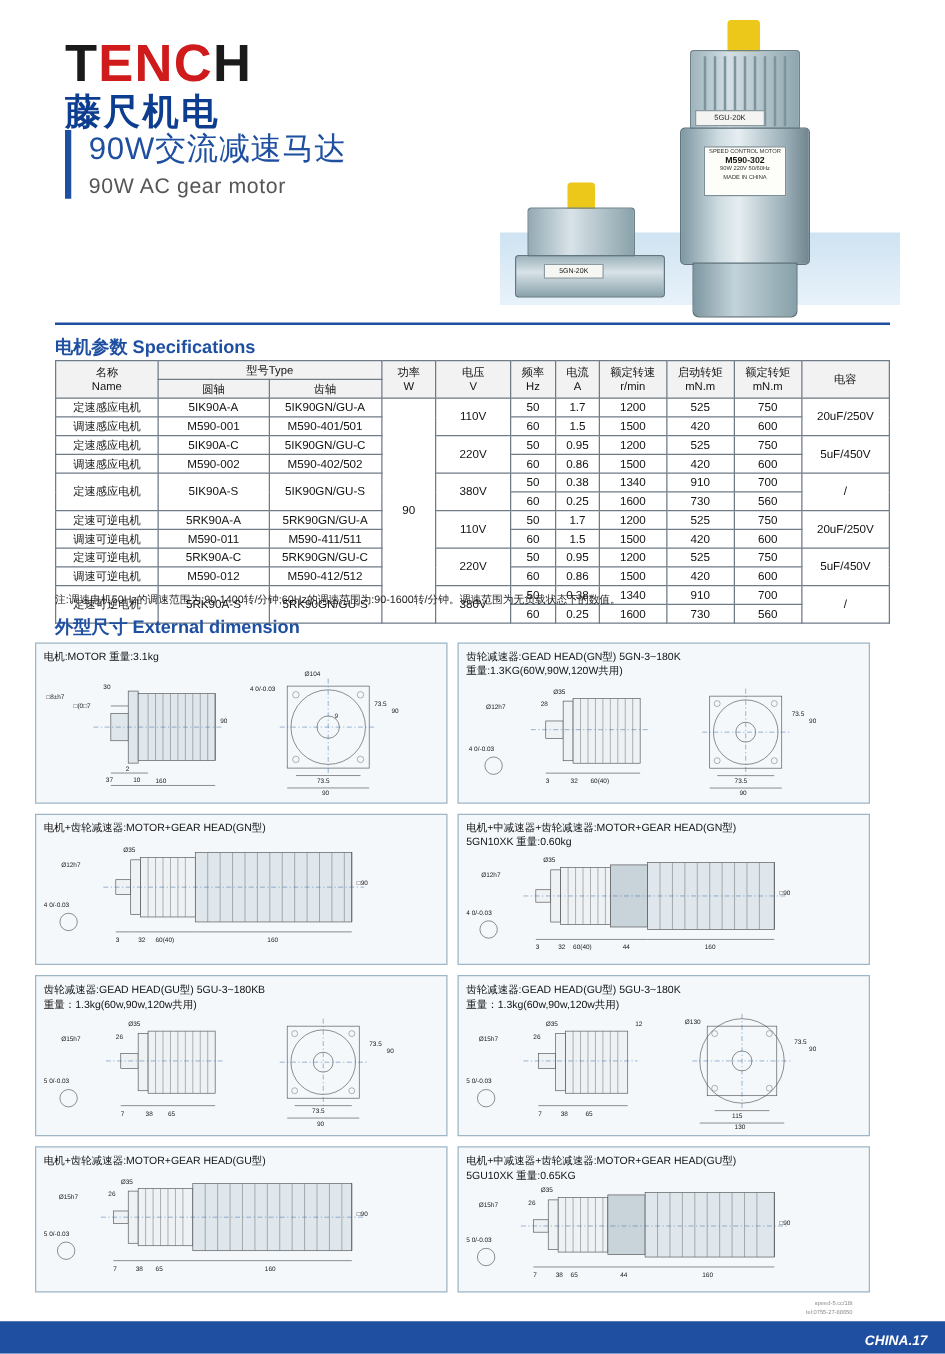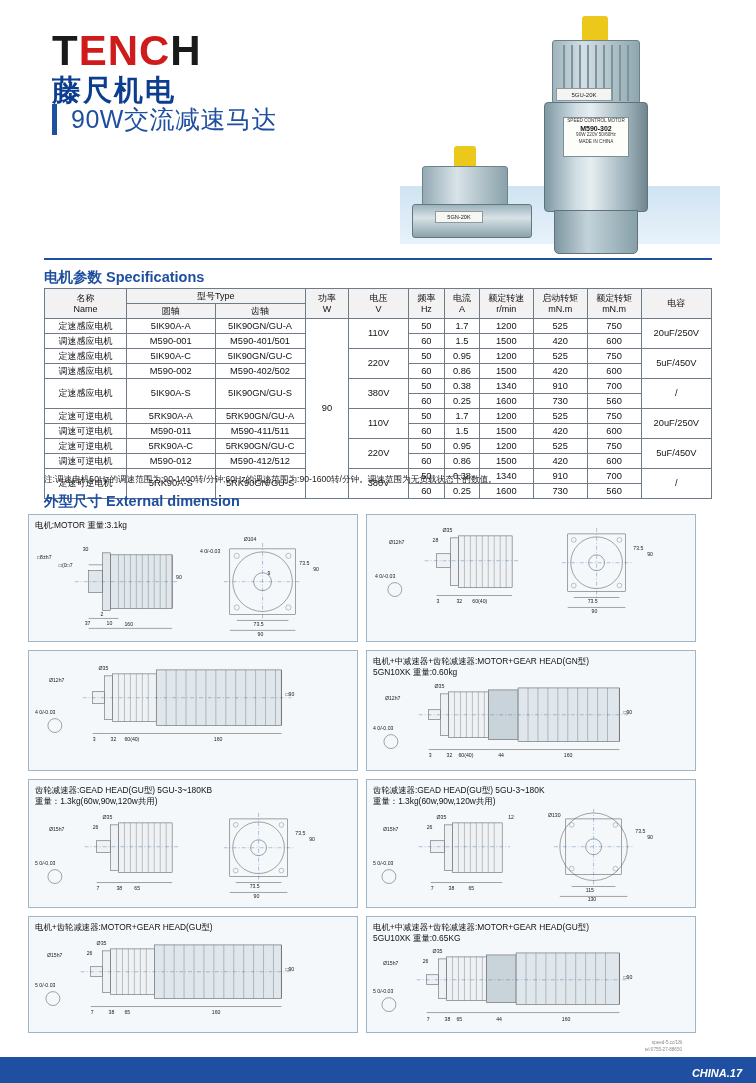--- a/index.html
+++ b/index.html
@@ -151,20 +151,21 @@
 </head>
 <body>
 
 <div class="logo-block">
   <div class="logo-word"><span>T</span><span class="red">ENC</span><span>H</span></div>
   <div class="logo-cn">藤尺机电</div>
 </div>
 
 <div class="title-bar">
   <div class="title-cn">90W交流减速马达</div>
+  <div class="title-en">90W AC gear motor</div>
 </div>
 
 <div class="photo-zone">
   <div class="band"></div>
 
   <div class="bigmotor">
     <div class="bm-cap"></div>
     <div class="bm-gear">
       <div class="fin" style="left:10px"></div>
         <div class="fin" style="left:18px"></div>
@@ -455,20 +456,22 @@
           <line class="dl" x1="203" y1="90" x2="255" y2="90"></line>
           <text class="tx" x="220" y="96">73.5</text>
           <line class="dl" x1="196" y1="100" x2="262" y2="100"></line>
           <text class="tx" x="224" y="106">90</text>
           <text class="tx" x="166" y="22">4 0/-0.03</text>
         </svg>
       </div>
     </div>
 
     <div class="dim-cell">
+      <div class="dim-cap" style="white-space:pre-line">齿轮减速器:GEAD HEAD(GN型) 5GN-3~180K
+重量:1.3KG(60W,90W,120W共用)</div>
       <div class="dim-canvas">
         <svg class="draw" viewBox="0 0 318 96">
           <rect class="fill-gear" x="64" y="34" width="14" height="14"></rect>
           <rect class="fill-gear" x="78" y="18" width="8" height="48"></rect>
           <rect class="fill-gear" x="86" y="16" width="54" height="52"></rect>
           <g stroke="#6a6a6a" stroke-width="0.4">
             <line x1="92" y1="16" x2="92" y2="68"></line>
               <line x1="98" y1="16" x2="98" y2="68"></line>
             <line x1="104" y1="16" x2="104" y2="68"></line>
               <line x1="110" y1="16" x2="110" y2="68"></line>
@@ -505,20 +508,21 @@
           <line class="dl" x1="196" y1="88" x2="254" y2="88"></line>
           <text class="tx" x="220" y="94">90</text>
         </svg>
       </div>
     </div>
   </div>
 
   <div class="dim-row">
 
     <div class="dim-cell">
+      <div class="dim-cap">电机+齿轮减速器:MOTOR+GEAR HEAD(GN型)</div>
       <div class="dim-canvas">
         <svg class="draw" viewBox="0 0 318 96">
           <rect class="fill-gear" x="58" y="36" width="12" height="12"></rect>
           <rect class="fill-gear" x="70" y="20" width="8" height="44"></rect>
           <rect class="fill-gear" x="78" y="18" width="44" height="48"></rect>
           <rect class="fill-mot" x="122" y="14" width="126" height="56"></rect>
           <g stroke="#6a6a6a" stroke-width="0.4">
             <line x1="84" y1="18" x2="84" y2="66"></line>
               <line x1="90" y1="18" x2="90" y2="66"></line>
             <line x1="96" y1="18" x2="96" y2="66"></line>

